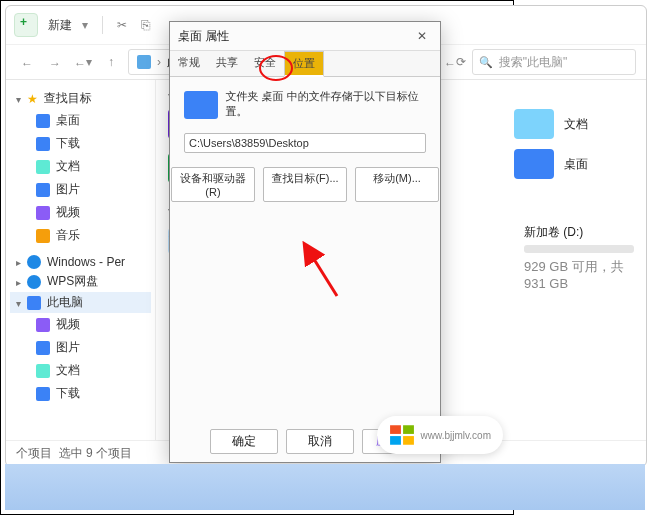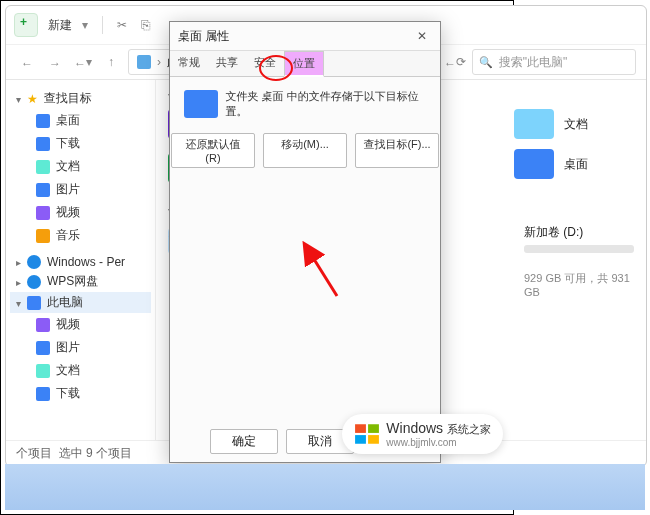--- a/index.html
+++ b/index.html
@@ -50,32 +50,32 @@
 .folder-ico.dl:after{content:"\2193";color:#fff;position:absolute;left:15px;top:5px;font-weight:bold}
 .folder-ico.onedrive{background:#bde3ff;border-radius:6px;color:#2563eb}
 .right-col{margin-left:auto;width:120px}
 .right-item{display:flex;align-items:center;gap:10px;margin-bottom:10px}
 .right-ico{width:40px;height:30px;border-radius:4px}
 .right-ico.docs{background:#7dd3fc}
 .right-ico.desk{background:#3b82f6}
 .drive{display:flex;gap:10px;align-items:center}
 .drive-ico{width:40px;height:28px;background:#777;border-radius:3px}
 .drive-bar{width:110px;height:8px;background:#e5e5e5;border-radius:3px;margin-top:4px}
-.drive-sub{color:#888;font-size:11px;margin-top:18px}
+.drive-sub{color:#888;font-size:13px;margin-top:5px}
 .status{border-top:1px solid #eee;padding:4px 10px;color:#666}
 
 .dialog{position:absolute;left:168px;top:20px;width:270px;height:440px;background:#fbfbfb;border:1px solid #888;box-shadow:0 4px 20px rgba(0,0,0,.25)}
 .dlg-title{height:28px;display:flex;align-items:center;padding:0 8px;justify-content:space-between;border-bottom:1px solid #ddd}
 .dlg-title .close{width:20px;text-align:center;color:#555}
 .dlg-tabs{display:flex;border-bottom:1px solid #ccc;background:#f7f7f7}
 .dlg-tab{padding:4px 8px;font-size:11px;color:#444}
-.dlg-tab.sel{border:1px solid #ccc;border-bottom:2px solid #fff;background:#f0abfc;margin-bottom:-1px}
+.dlg-tab.sel{border:1px solid #ccc;border-bottom:2px solid #fff;background:#eab308;margin-bottom:-1px}
 .circle-red{position:absolute;border:2px solid #e11; border-radius:50%;width:30px;height:22px;left:258px;top:54px;pointer-events:none}
 .dlg-body{padding:12px 14px;color:#333;font-size:11px;display:flex;flex-direction:column;gap:14px}
-.info-row{display:flex;gap:8px;align-items:center}
+.info-row{display:flex;gap:8px;align-items:flex-end}
 .folder-ic2{width:36px;height:28px;background:#3b82f6;border-radius:3px}
 .path-input{border:1px solid #bbb;background:#fff;padding:3px 4px;border-radius:2px}
 .btn-row{display:flex;gap:8px;justify-content:center}
 .btn{border:1px solid #bbb;background:#fff;padding:3px 6px;border-radius:2px;min-width:70px;text-align:center}
 .dlg-actions{position:absolute;bottom:8px;right:10px;display:flex;gap:8px}
 .btn.sm{min-width:54px}
 .btn.disabled{color:#8b5cf6}
 .red-arrow{position:absolute;left:306px;top:250px;pointer-events:none}
 .red-arrow svg{overflow:visible}
 
@@ -240,24 +240,25 @@
       <div class="dlg-tab">常规</div>
       <div class="dlg-tab">共享</div>
       <div class="dlg-tab">安全</div>
       <div class="dlg-tab sel">位置</div>
     </div>
     <div class="dlg-body">
       <div class="info-row">
           <span class="folder-ic2"></span>
           <span>文件夹 桌面 中的文件存储于以下目标位置。</span>
         </div>
+      <div class="path-input">C:\Users\83859\Desktop</div>
       <div class="btn-row">
-        <div class="btn">还原默认值(R)</div>
+        <div class="btn">设备和驱动器(R)</div>
+        <div class="btn">查找目标(F)...</div>
         <div class="btn">移动(M)...</div>
-        <div class="btn">查找目标(F)...</div>
       </div>
     </div>
     <div class="dlg-actions">
       <div class="btn sm">确定</div>
       <div class="btn sm">取消</div>
       <div class="btn sm disabled">应用(A)</div>
     </div>
   </div>
 
   <div class="circle-red"></div>
@@ -277,17 +278,16 @@
   <div class="wm">
     <span class="wm-logo">
       <svg viewBox="0 0 24 24">
           <rect x="1" y="3" width="10" height="8" fill="#f25022"></rect>
           <rect x="13" y="3" width="10" height="8" fill="#7fba00"></rect>
           <rect x="1" y="13" width="10" height="8" fill="#00a4ef"></rect>
           <rect x="13" y="13" width="10" height="8" fill="#ffb900"></rect>
         </svg>
     </span>
     <div class="wm-text">
-      <div class="wm-top"><span>Windows</span> <span style="font-size:11px">系统之家</span></div>
       <div class="wm-bot">www.bjjmlv.com</div>
     </div>
   </div>
 </div>
 
 </body></html>

